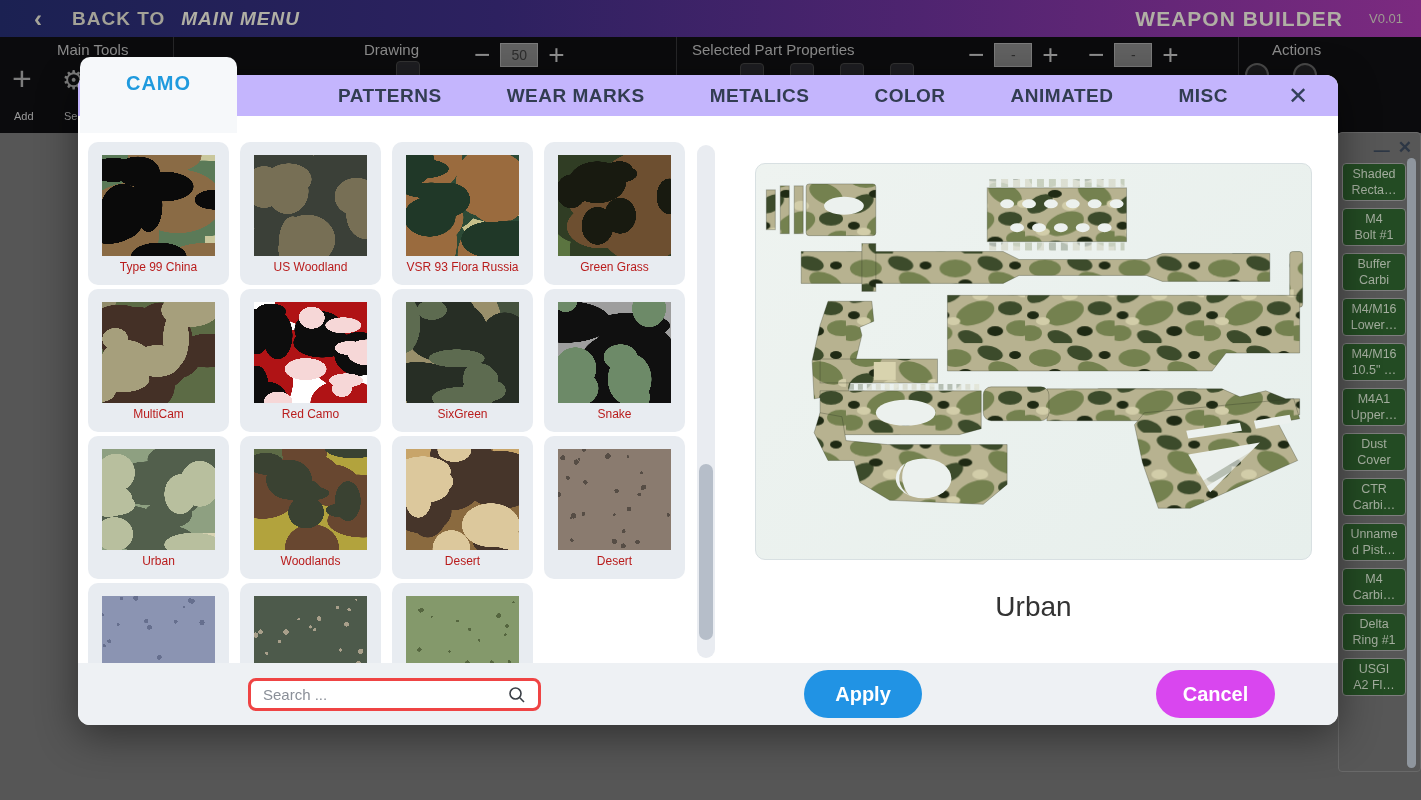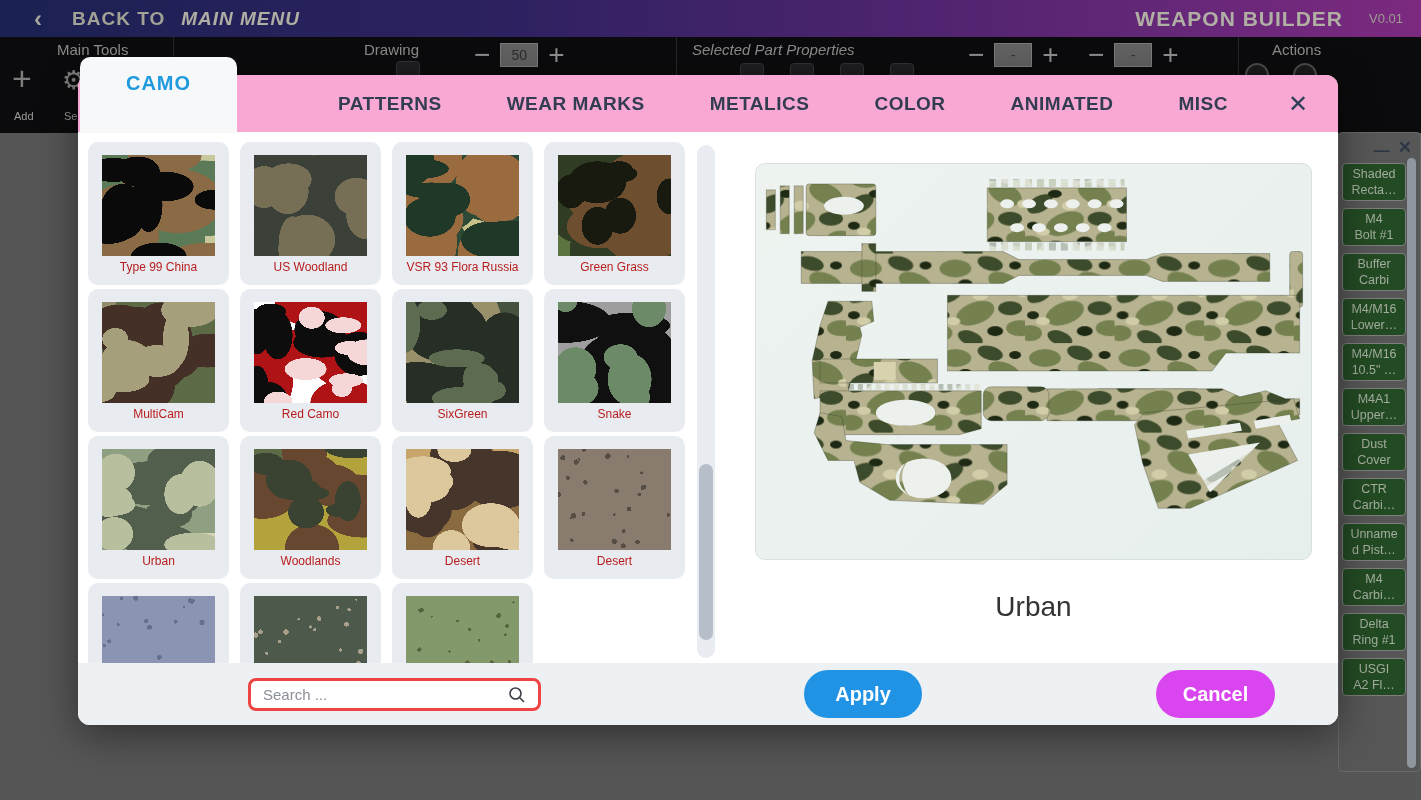--- a/index.html
+++ b/index.html
@@ -47,21 +47,21 @@
     white-space:pre-line; cursor:default; overflow:hidden; }
   .sp-scroll { position:absolute; left:1407px; top:158px; width:9px; height:610px;
     background:#8f969e; border-radius:5px; z-index:6; }
 
   
   .modal { position:absolute; left:78px; top:75px; width:1260px; height:650px;
     background:#ffffff; border-radius:12px; box-shadow:0 10px 40px rgba(0,0,0,.45); z-index:10; }
   .tab-camo { position:absolute; left:2px; top:-18px; width:157px; height:76px; background:#f6f8fa;
     border-radius:10px 10px 0 0; z-index:3; text-align:center; font-size:20px; font-weight:600;
     color:#1f9ade; line-height:52px; letter-spacing:1px; cursor:default; }
-  .tabs-row { position:absolute; left:0; top:0; width:1260px; height:57px; background:#f9a8d4;
+  .tabs-row { position:absolute; left:0; top:0; width:1260px; height:41px; background:#c4b5fd;
     border-radius:12px 12px 0 0; display:flex; align-items:center; padding-left:185px; z-index:2; }
   .tabs-inner { flex:1; display:flex; justify-content:space-between; padding:0 40px 0 75px; }
   .tab { font-size:19px; font-weight:600; color:#323d52; letter-spacing:0.5px; cursor:default; }
   .tab-close { width:60px; font-size:24px; color:#33405a; text-align:center; cursor:default;
     font-weight:400; margin-right:10px; }
 
   .grid-wrap { position:absolute; left:10px; top:67px; width:608px; height:521px; overflow:hidden; }
   .grid { display:flex; flex-wrap:wrap; gap:4px 11px; }
   .camo-card { width:141px; height:143px; background:#e8ecf1; border-radius:10px;
     padding-top:13px; cursor:default; }
@@ -103,21 +103,21 @@
     <span class="backto">BACK TO</span>
     <span class="mainmenu">MAIN MENU</span>
     <span class="spacer"></span>
     <span class="apptitle">WEAPON BUILDER</span>
     <span class="version">V0.01</span>
   </div>
 
   <div class="toolbar">
     <div class="tb-label" style="left:57px;">Main Tools</div>
     <div class="tb-label" style="left:364px;">Drawing</div>
-    <div class="tb-label" style="left:692px;font-style:italic;">Selected Part Properties</div>
+    <div class="tb-label" style="left:692px;">Selected Part Properties</div>
     <div class="tb-label" style="left:1272px;">Actions</div>
     <div class="tb-div" style="left:173px;"></div>
     <div class="tb-div" style="left:676px;"></div>
     <div class="tb-div" style="left:1238px;"></div>
 
     <div class="stepper" style="left:474px;">
       <span class="step-sign">−</span>
       <span class="step-box">50</span>
       <span class="step-sign">+</span>
     </div>

